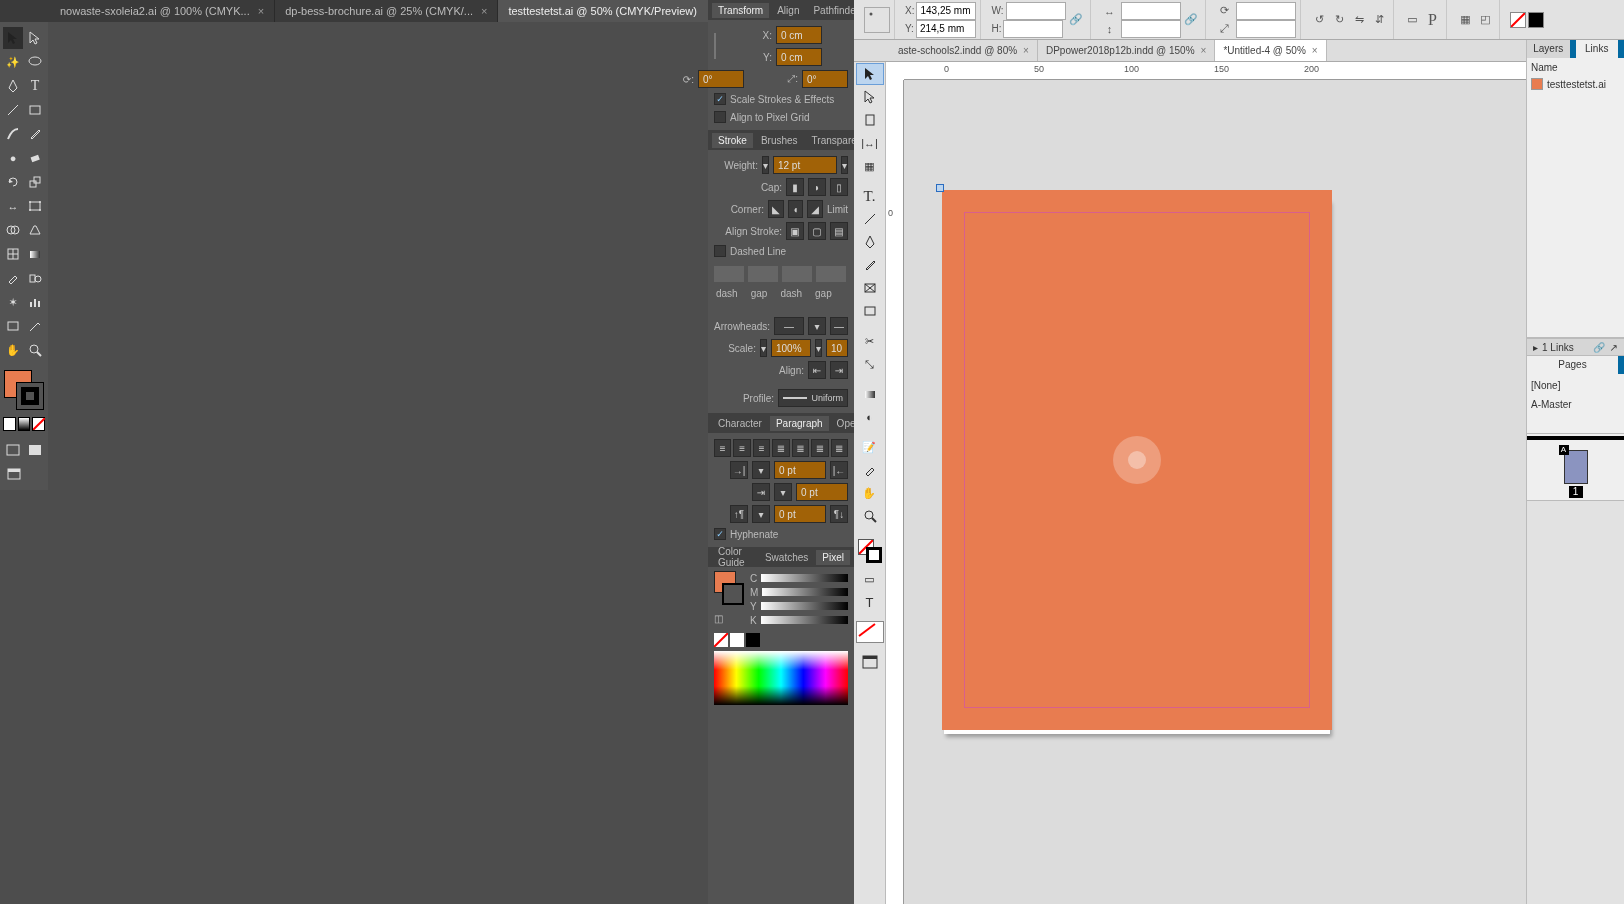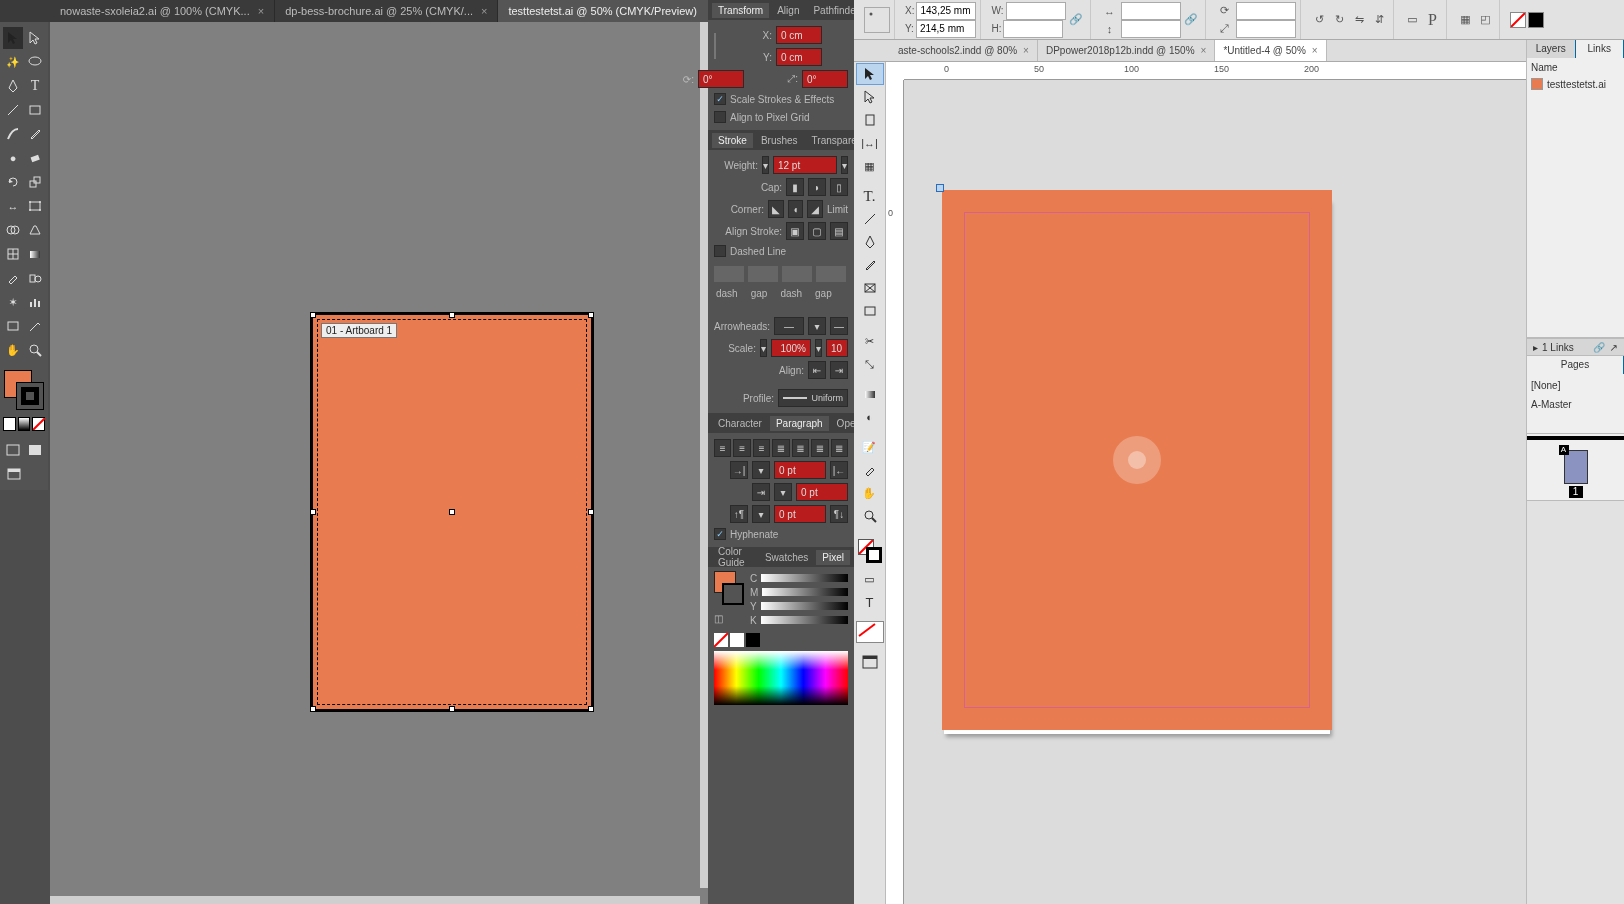--- a/index.html
+++ b/index.html
@@ -31,21 +31,21 @@
   .ai-handle{position:absolute;width:6px;height:6px;background:#fff;border:1px solid #000;}
   .ai-artlabel{position:absolute;left:8px;top:8px;padding:1px 4px;background:#eee;color:#222;border:1px solid #777;font-size:10px;}
   
   .ai-panels{position:absolute;right:0;top:0;width:146px;bottom:0;background:#535353;font-size:10px;}
   .ai-phdr{background:#3f3f3f;display:flex;align-items:center;height:20px;padding:0 4px;gap:2px;}
   .ai-phdr span{padding:2px 6px;color:#bbb;}
   .ai-phdr span.active{background:#535353;color:#eee;}
   .ai-pbody{background:#535353;padding:4px 6px;color:#bbb;}
   .ai-row{display:flex;align-items:center;justify-content:flex-end;height:22px;gap:4px;}
   .ai-lbl{flex:0 0 auto;text-align:right;min-width:50px;}
-  .ai-inp{background:#b91c1c;color:#ddd;border:1px solid #2a2a2a;width:46px;height:18px;padding:0 4px;font-size:10px;}
+  .ai-inp{background:#a16207;color:#ddd;border:1px solid #2a2a2a;width:46px;height:18px;padding:0 4px;font-size:10px;}
   .ai-btn{width:18px;height:18px;background:#3a3a3a;border:1px solid #2a2a2a;display:flex;align-items:center;justify-content:center;color:#ccc;}
   .ai-chk{display:flex;align-items:center;gap:4px;height:18px;}
   .ai-chkbox{width:12px;height:12px;background:#3a3a3a;border:1px solid #2a2a2a;display:flex;align-items:center;justify-content:center;color:#8cf;font-size:9px;line-height:1;}
   .ai-dash{display:flex;gap:4px;margin:6px 0;}
   .ai-dash div{width:30px;height:16px;background:#666;}
   .ai-spectrum{width:100%;height:54px;background:linear-gradient(to bottom,rgba(255,255,255,1),rgba(255,255,255,0) 35%,rgba(0,0,0,0) 65%,rgba(0,0,0,1)),linear-gradient(to right,#f00,#ff0,#0f0,#0ff,#00f,#f0f,#f00);margin-top:4px;}
   .ai-slider{height:14px;display:flex;align-items:center;gap:4px;}
   .ai-slider .tr{flex:1;height:8px;background:linear-gradient(to right,#fff,#000);}
   
   #appB{position:absolute;left:854px;top:0;right:0;height:904px;background:#e6e6e6;color:#333;}
@@ -73,21 +73,21 @@
   .id-paste{position:absolute;left:18px;right:0;top:18px;bottom:0;background:#dcdcdc;}
   .id-page{position:absolute;left:40px;top:120px;width:386px;height:534px;background:#fff;box-shadow:2px 3px 4px rgba(0,0,0,.3);}
   .id-art{position:absolute;left:38px;top:110px;width:390px;height:540px;background:#e87c50;}
   .id-margin{position:absolute;inset:22px;border:1px solid #d95f8c;}
   .id-circle{position:absolute;left:50%;top:50%;width:48px;height:48px;margin:-24px 0 0 -24px;border-radius:50%;background:rgba(255,255,255,.25);display:flex;align-items:center;justify-content:center;}
   .id-circle div{width:18px;height:18px;border-radius:50%;background:rgba(255,255,255,.35);}
   .id-selmark{position:absolute;left:-6px;top:-6px;width:8px;height:8px;border:1px solid #2a6cc0;background:#bcd5ef;}
   
   .id-panels{position:absolute;right:0;top:40px;width:98px;bottom:0;background:#e2e2e2;border-left:1px solid #bbb;font-size:10px;color:#333;}
   .id-ptabs{height:18px;background:#d6d6d6;display:flex;}
-  .id-ptabs span{flex:1;text-align:center;line-height:18px;border-right:1px solid #0369a1;}
+  .id-ptabs span{flex:1;text-align:center;line-height:18px;border-right:6px solid #0369a1;}
   .id-ptabs span.active{background:#efefef;}
   .id-pbody{background:#efefef;padding:2px 4px;border-bottom:1px solid #bbb;}
   .id-link{display:flex;align-items:center;gap:4px;height:18px;}
   .id-link .sw{width:12px;height:12px;background:#e87c50;border:1px solid #999;}
   .id-thumbwrap{margin:10px auto 2px;display:flex;justify-content:center;}
   .id-thumb{width:24px;height:34px;background:#8b94c0;border:1px solid #333;position:relative;}
   .id-thumb .corner{position:absolute;top:-6px;left:-6px;width:10px;height:10px;background:#000;color:#fff;font-size:8px;line-height:10px;text-align:center;}
   .id-pnum{width:14px;height:12px;background:#000;color:#fff;text-align:center;line-height:12px;margin:0 auto;}
   
   .sb{position:absolute;background:#cfcfcf;}
@@ -308,37 +308,20 @@
     <div class="ai-trow">
         <div class="ai-tool">
           <svg width="14" height="12">
             <rect x="1" y="1" width="12" height="10" fill="none" stroke="#ddd"></rect>
             <rect x="1" y="1" width="12" height="3" fill="#ddd"></rect>
           </svg>
         </div>
       </div>
   </div>
 
-  <div class="ai-canvas">
-    <div class="ai-artboard">
-      <div class="ai-sel"></div>
-      <div class="ai-artlabel">01 - Artboard 1</div>
-      <div class="ai-handle" style="left:-3px;top:-3px"></div>
-      <div class="ai-handle" style="left:50%;top:-3px;margin-left:-3px"></div>
-      <div class="ai-handle" style="right:-3px;top:-3px"></div>
-      <div class="ai-handle" style="left:-3px;top:50%;margin-top:-3px"></div>
-      <div class="ai-handle" style="left:50%;top:50%;margin:-3px 0 0 -3px"></div>
-      <div class="ai-handle" style="right:-3px;top:50%;margin-top:-3px"></div>
-      <div class="ai-handle" style="left:-3px;bottom:-3px"></div>
-      <div class="ai-handle" style="left:50%;bottom:-3px;margin-left:-3px"></div>
-      <div class="ai-handle" style="right:-3px;bottom:-3px"></div>
-    </div>
-    <div class="sb" style="right:0;top:0;bottom:16px;width:8px"></div>
-    <div class="sb" style="left:0;right:8px;bottom:0;height:8px"></div>
-  </div>
 
   <div class="ai-panels">
 
     <div class="ai-phdr">
       <span class="active">Transform</span>
       <span>Align</span>
       <span>Pathfinder</span>
     </div>
     <div class="ai-pbody">
       <div style="display:flex;gap:6px;align-items:center">
@@ -435,21 +418,21 @@
         </div>
       <div class="ai-row" style="margin-top:16px">
           <span class="ai-lbl">Arrowheads:</span>
           <div class="ai-btn" style="width:30px">—</div>
           <div class="ai-btn">▾</div>
           <div class="ai-btn" style="width:18px">—</div>
         </div>
       <div class="ai-row">
           <span class="ai-lbl">Scale:</span>
           <div class="ai-btn">▾</div>
-          <input class="ai-inp" style="width: 40px; text-align: right;" value="100%">
+          <input class="ai-inp" style="width: 40px;" value="100%">
           <div class="ai-btn">▾</div>
           <input class="ai-inp" style="width: 22px;" value="10">
         </div>
       <div class="ai-row">
           <span class="ai-lbl">Align:</span>
           <div class="ai-btn">⇤</div>
           <div class="ai-btn">⇥</div>
         </div>
       <div class="ai-row" style="margin-top:6px">
           <span class="ai-lbl">Profile:</span>

